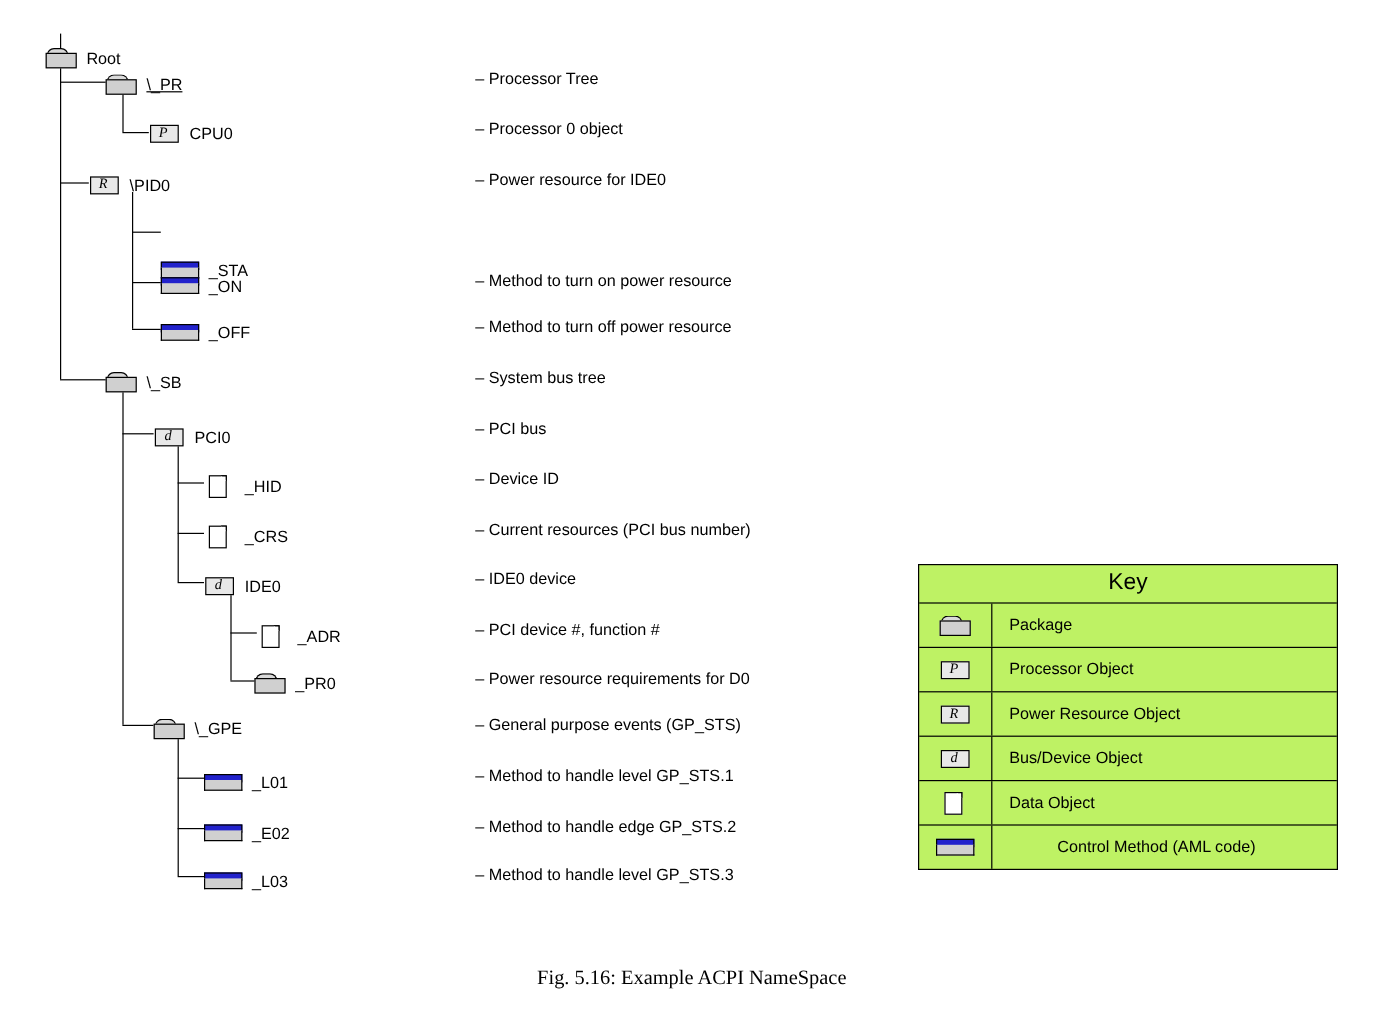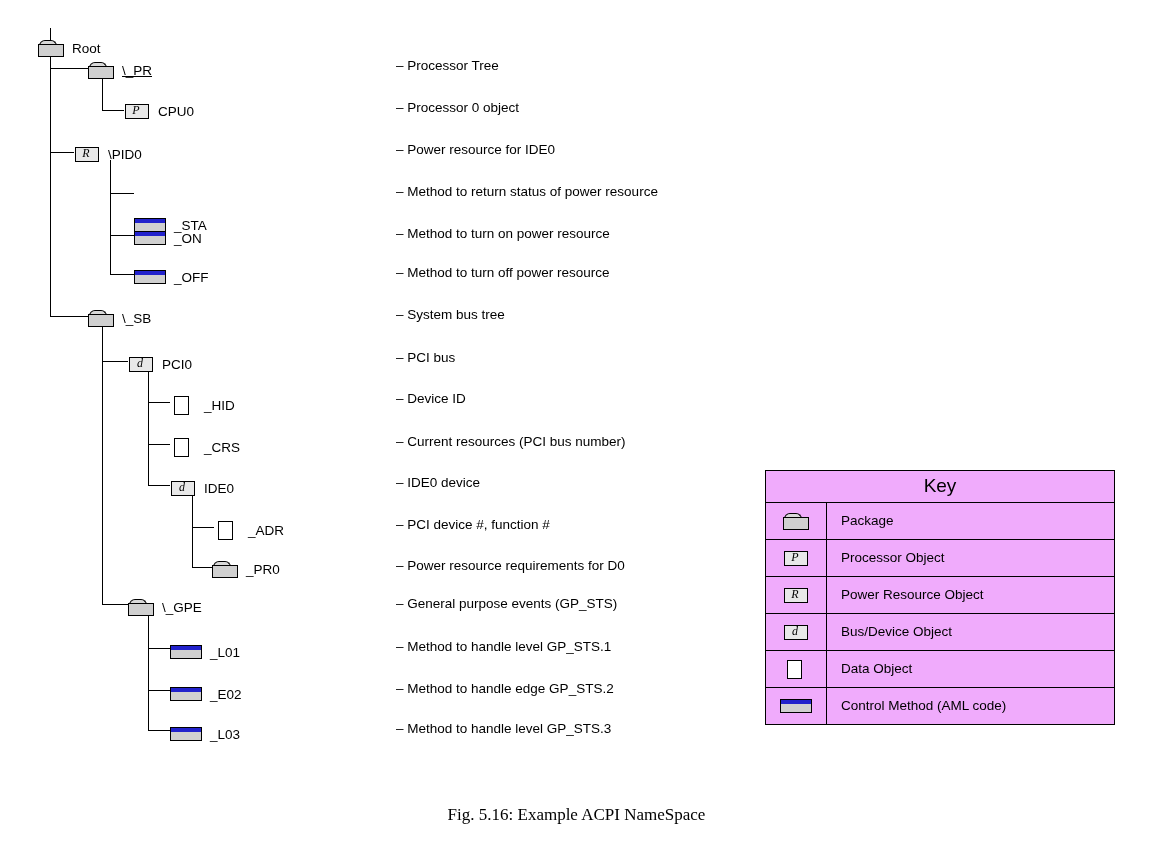--- a/index.html
+++ b/index.html
@@ -234,36 +234,37 @@
     border-top: none;
   }
 
   
   #key {
     position: absolute;
     left: 765px;
     top: 470px;
     width: 348px;
     border: 1px solid #000;
-    background: #f0abfc;
+    background: #bef264;
   }
   #key .key-title {
     text-align: center;
     font-size: 19px;
     padding: 4px 0 5px;
     border-bottom: 1px solid #000;
   }
   #key .key-row {
     display: flex;
     align-items: stretch;
     border-bottom: 1px solid #000;
     min-height: 36px;
   }
   #key .key-row:last-child {
     border-bottom: none;
+    gap: 40px;
   }
   #key .key-icon {
     width: 60px;
     flex: 0 0 60px;
     border-right: 1px solid #000;
     display: flex;
     align-items: center;
     justify-content: center;
   }
   #key .key-text {
@@ -358,21 +359,20 @@
   </div>
   <div class="desc" style="left:396px; top:142px;">– Power resource for IDE0</div>
 
   <div class="node" style="left:134px; top:184px;margin-top:28px;">
     <span class="icon ico-method">
       <span class="band"></span>
         <span class="body"></span>
     </span>
     <span class="node-label">_STA</span>
   </div>
-  <div class="desc" style="left:396px; top:184px;">– Method to return status of power resource</div>
 
   <div class="node" style="left:134px; top:225px;">
     <span class="icon ico-method">
       <span class="band"></span>
         <span class="body"></span>
     </span>
     <span class="node-label">_ON</span>
   </div>
   <div class="desc" style="left:396px; top:226px;">– Method to turn on power resource</div>
 

